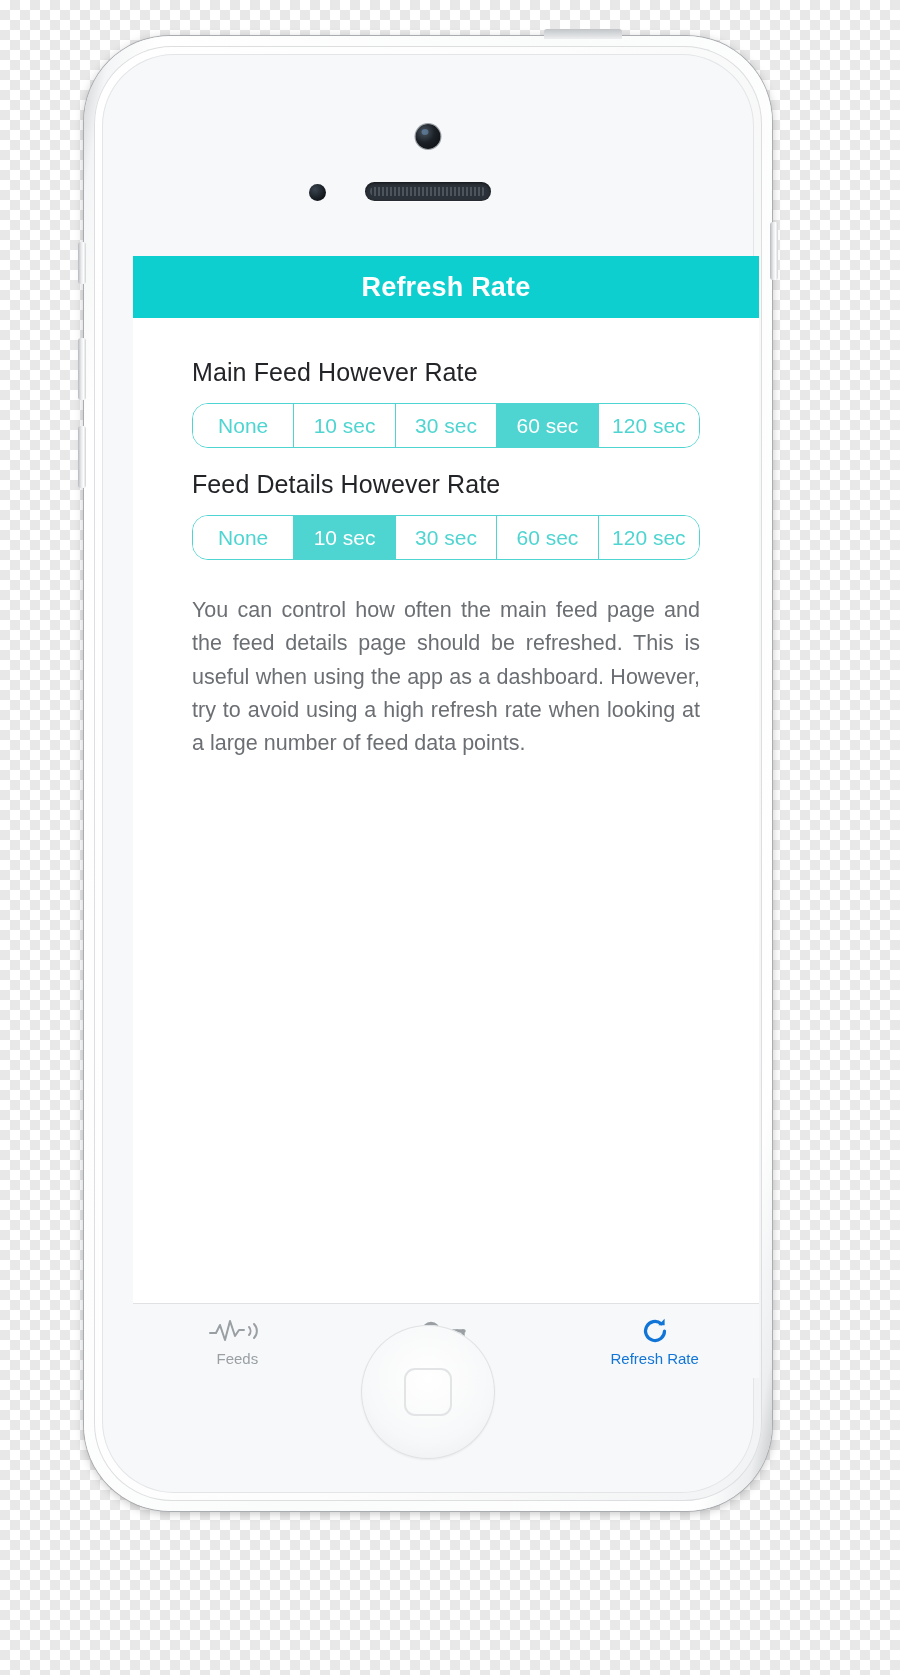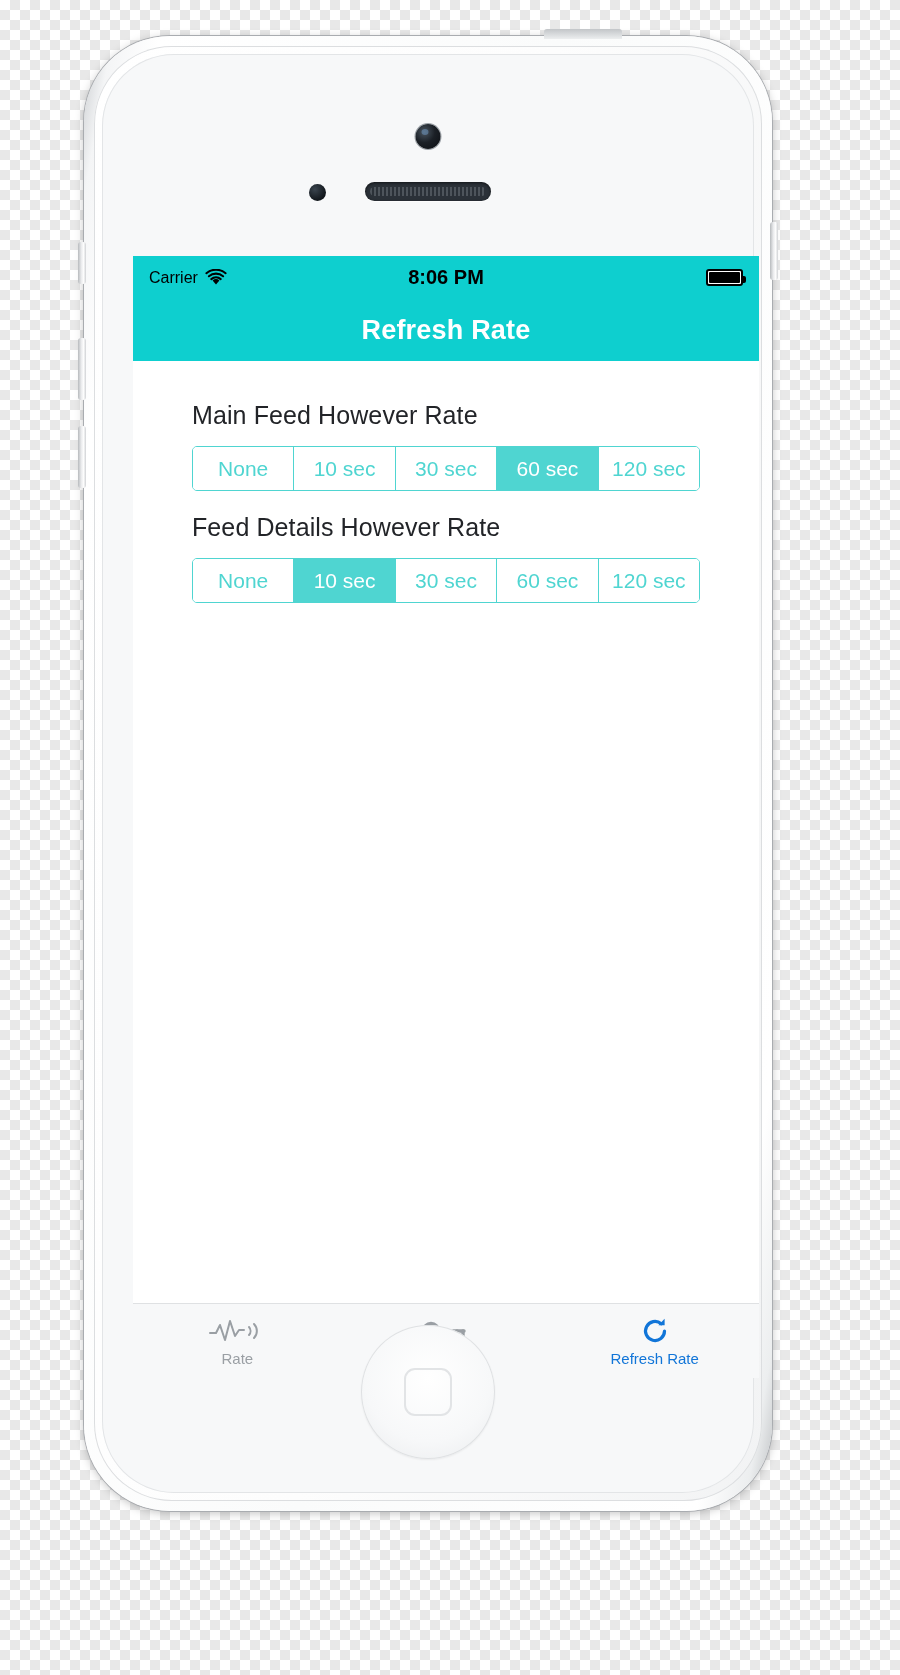--- a/index.html
+++ b/index.html
@@ -178,21 +178,21 @@
     font-size: 25px;
     color: #222428;
     margin-bottom: 16px;
     letter-spacing: .1px;
   }
   .seg-wrap { margin-bottom: 22px; }
 
   .segmented {
     display: flex;
     border: 1.5px solid var(--teal-soft, #4fd5d1);
-    border-radius: 5px;
+    border-radius: 16px;
     overflow: hidden;
     height: 45px;
   }
   .seg {
     flex: 1;
     display: flex; align-items: center; justify-content: center;
     font-size: 21px;
     color: var(--teal-soft, #4fd5d1);
     background: #ffffff;
     border-right: 1.5px solid var(--teal-soft, #4fd5d1);
@@ -243,40 +243,20 @@
 
   <div id="device-inner-bevel"></div>
 
   <div id="device-face">
     <div id="camera"></div>
     <div id="sensor"></div>
     <div id="speaker"></div>
 
     <div id="screen">
 
-      <div id="status-bar">
-        <div id="status-left">
-          <span>Carrier</span>
-          <svg id="wifi-icon" width="22" height="17" viewBox="0 0 22 17">
-            <path d="M11 15.6 L7.6 11.4 a5.4 5.4 0 0 1 6.8 0 Z" fill="#000"></path>
-            <path d="M3.9 7.2 a11 11 0 0 1 14.2 0" stroke="#000" stroke-width="2.1" fill="none" stroke-linecap="round"></path>
-            <path d="M6.3 10.1 a7.3 7.3 0 0 1 9.4 0" stroke="#000" stroke-width="2.1" fill="none" stroke-linecap="round"></path>
-            <path d="M1.4 4.2 a15 15 0 0 1 19.2 0" stroke="#000" stroke-width="2.1" fill="none" stroke-linecap="round"></path>
-          </svg>
-        </div>
-
-        <div id="status-time">8:06 PM</div>
-
-        <div id="status-right">
-          <div id="battery">
-            <div id="battery-fill" style="width:31px"></div>
-            <div id="battery-cap"></div>
-          </div>
-        </div>
-      </div>
 
       <div id="nav-bar">
         <div id="nav-title">Refresh Rate</div>
       </div>
 
       <div id="content">
 
         <div class="seg-wrap">
           <div class="section-heading">Main Feed However Rate</div>
           <div class="segmented">
@@ -292,33 +272,34 @@
           <div class="section-heading">Feed Details However Rate</div>
           <div class="segmented">
             <div class="seg">None</div>
             <div class="seg selected">10 sec</div>
             <div class="seg">30 sec</div>
             <div class="seg">60 sec</div>
             <div class="seg">120 sec</div>
           </div>
         </div>
 
+        <p id="info-text">You can control how often the main feed page and the feed details page should be refreshed. This is useful when using the app as a dashboard. However, try to avoid using a high refresh rate when looking at a large number of feed data points.</p>
       </div>
 
       <div id="tab-bar">
 
         <div class="tab">
           <span class="tab-icon">
             <svg width="58" height="26" viewBox="0 0 58 26">
               <path d="M2 15 L8 15 L12 7 L17 22 L22 3 L27 18 L31 12 L36 12" stroke="#9a9fa4" stroke-width="2" fill="none" stroke-linecap="round" stroke-linejoin="round"></path>
               <path d="M41 9 a6 6 0 0 1 0 8" stroke="#9a9fa4" stroke-width="2" fill="none" stroke-linecap="round"></path>
               <path d="M46 6 a10 10 0 0 1 0 14" stroke="#9a9fa4" stroke-width="2" fill="none" stroke-linecap="round"></path>
             </svg>
           </span>
-          <span class="tab-label">Rate</span>
+          <span class="tab-label">Feeds</span>
         </div>
 
         <div class="tab">
           <span class="tab-icon">
             <svg width="48" height="22" viewBox="0 0 48 22">
               <circle cx="9" cy="11" r="7.5" fill="none" stroke="#9a9fa4" stroke-width="3.4"></circle>
               <circle cx="9" cy="11" r="2.2" fill="#9a9fa4"></circle>
               <path d="M16 11 L42 11" stroke="#9a9fa4" stroke-width="3.4" stroke-linecap="round"></path>
               <path d="M35 11 L35 17" stroke="#9a9fa4" stroke-width="3.4" stroke-linecap="round"></path>
               <path d="M41 11 L41 16" stroke="#9a9fa4" stroke-width="3.4" stroke-linecap="round"></path>

